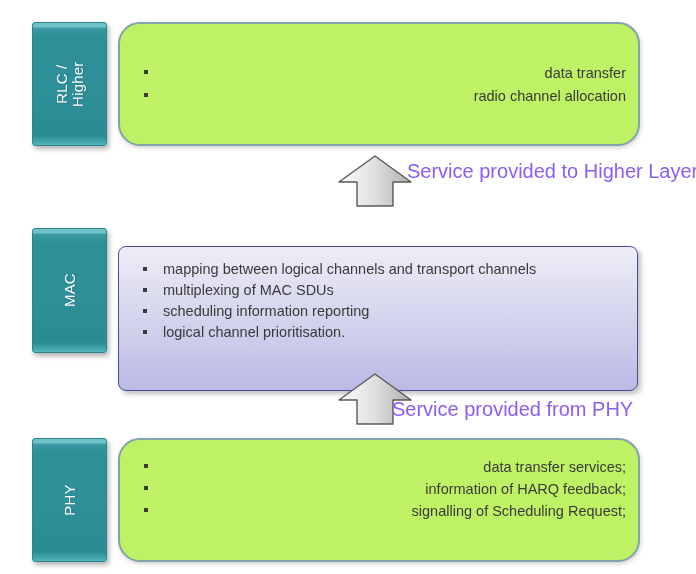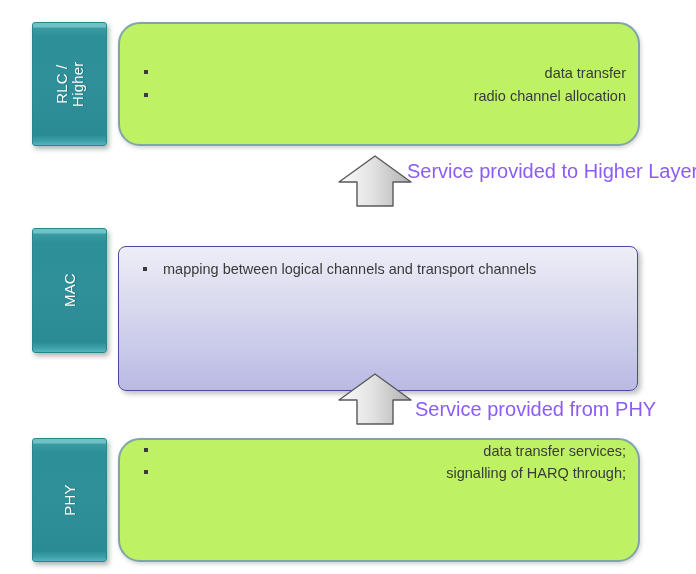--- a/index.html
+++ b/index.html
@@ -86,21 +86,21 @@
   .bullet-list {
     list-style: none;
     margin: 0;
     padding: 0;
     position: absolute;
     left: 18px;
     right: 12px;
   }
   #panel-rlc .bullet-list { top: 38px; }
   #panel-mac .bullet-list { top: 12px; }
-  #panel-phy .bullet-list { top: 0; }
+  #panel-phy .bullet-list { top: 16px; }
 
   .bullet-list li {
     position: relative;
     padding-left: 26px;
     color: #3a3a3a;
     font-size: 14.5px;
     line-height: 21px;
     white-space: nowrap;
   }
   #panel-rlc .bullet-list li { line-height: 23px; }
@@ -127,21 +127,21 @@
   #arrow-to-higher { left: 337px; top: 154px; }
   #arrow-from-phy  { left: 337px; top: 372px; }
 
   .arrow-label {
     position: absolute;
     color: #8b5cf6;
     font-size: 20px;
     white-space: nowrap;
   }
   #label-to-higher  { left: 407px; top: 160px; }
-  #label-from-phy   { left: 415px; top: 398px; }
+  #label-from-phy   { left: 392px; top: 398px; }
 </style>
 </head>
 <body>
 
 <div class="diagram">
 
   <div class="layer-tab" id="tab-rlc">
     <div class="layer-tab-inner">
       <span class="layer-tab-label">RLC /
 Higher</span>
@@ -171,20 +171,23 @@
 
   <div class="layer-tab" id="tab-mac">
     <div class="layer-tab-inner">
       <span class="layer-tab-label">MAC</span>
     </div>
   </div>
 
   <div class="panel panel-purple" id="panel-mac">
     <ul class="bullet-list">
       <li>mapping between logical channels and transport channels</li>
+      <li>multiplexing of MAC SDUs</li>
+      <li>scheduling information reporting</li>
+      <li>logical channel prioritisation.</li>
     </ul>
   </div>
 
   <div class="flow-arrow" id="arrow-from-phy">
     <svg viewBox="0 0 76 54" preserveAspectRatio="none" aria-hidden="true">
       <defs>
         <linearGradient id="arrowGradB" x1="0" y1="0" x2="1" y2="0">
           <stop offset="0%" stop-color="#fbfbfb"></stop>
           <stop offset="45%" stop-color="#e3e3e3"></stop>
           <stop offset="100%" stop-color="#b0b0b0"></stop>
@@ -197,17 +200,18 @@
 
   <div class="layer-tab" id="tab-phy">
     <div class="layer-tab-inner">
       <span class="layer-tab-label">PHY</span>
     </div>
   </div>
 
   <div class="panel panel-gray" id="panel-phy">
     <ul class="bullet-list">
       <li>data transfer services;</li>
-      <li>signalling of HARQ through;</li>
+      <li>information of HARQ feedback;</li>
+      <li>signalling of Scheduling Request;</li>
     </ul>
   </div>
 
 </div>
 
 </body></html>

